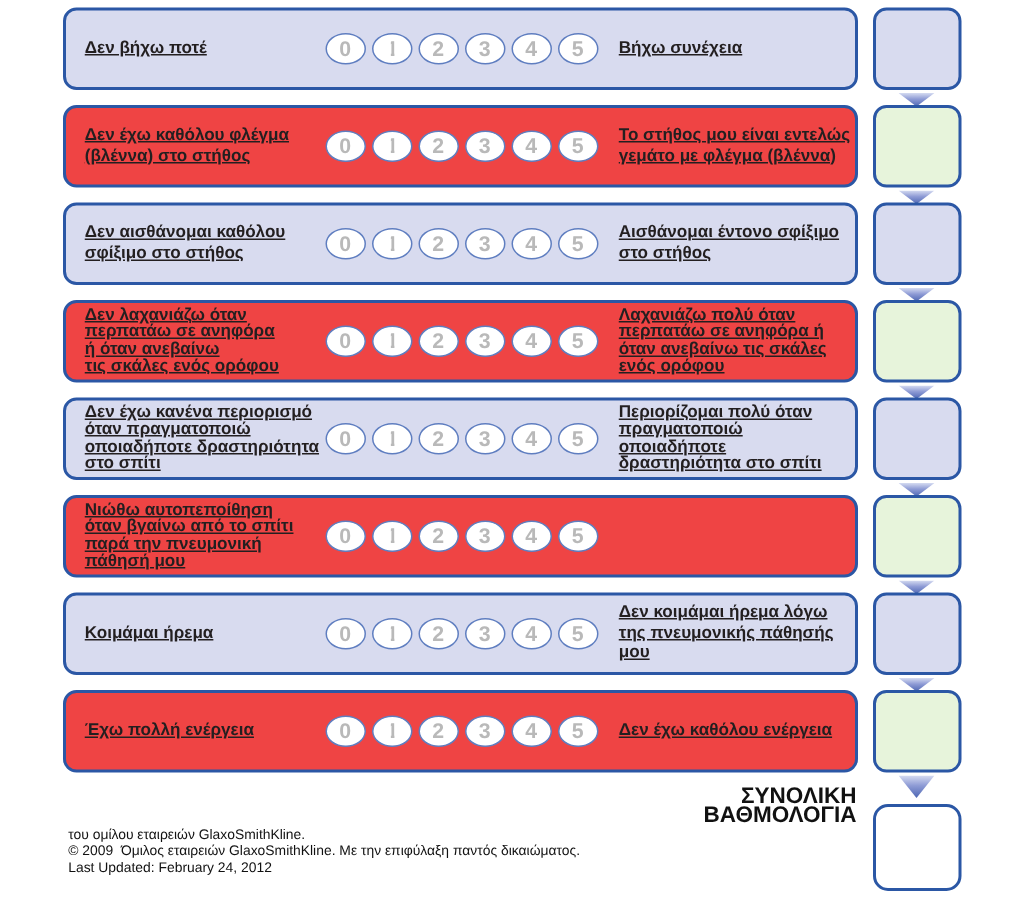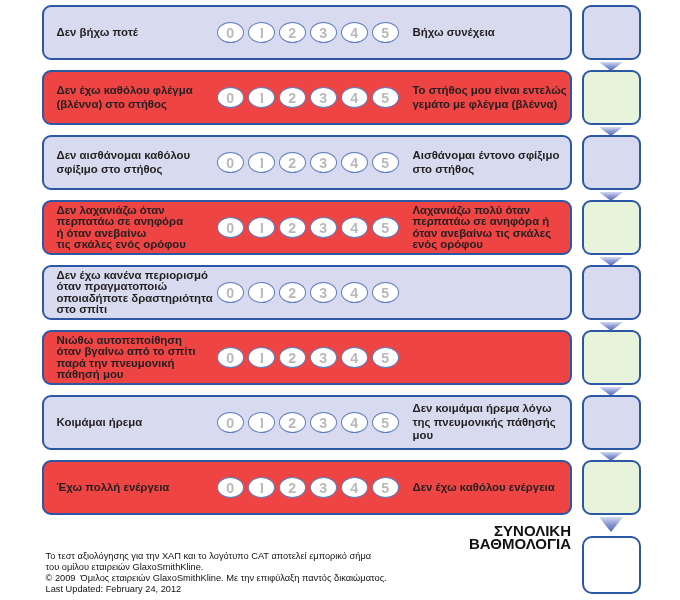--- a/index.html
+++ b/index.html
@@ -11,21 +11,21 @@
   #page{position:relative;width:680px;height:600px;overflow:hidden;background:#ffffff;}
 
   
   .qrow{position:absolute;left:42px;width:530px;height:55px;
         border:2px solid #2b57a5;border-radius:9px;box-sizing:border-box;}
   .qrow.blue{background:#d8dbef;}
   .qrow.green{background:#ef4444;}
 
   .qleft{position:absolute;left:12.5px;top:0;height:100%;display:flex;align-items:center;}
   .qright{position:absolute;left:368.5px;top:0;height:100%;display:flex;align-items:center;}
-  .qtext{font-weight:bold;font-size:11.4px;line-height:13.4px;color:#231f20;white-space:pre;}
+  .qtext{font-weight:bold;font-size:11.4px;line-height:13.4px;color:#231f20;white-space:pre;text-decoration:underline;}
   .qtext.l4{line-height:11.05px;}
 
   
   .scale{position:absolute;left:172.7px;top:0;height:100%;display:flex;align-items:center;gap:4px;}
   .circ{width:27px;height:21px;border:1px solid #5f7ec0;border-radius:50%;
         background:#ffffff;box-sizing:border-box;
         display:flex;align-items:center;justify-content:center;
         font-weight:bold;font-size:14.2px;color:#b9b9b9;line-height:1;padding-top:1px;}
   
   .circ.one > span{display:inline-block;clip-path:inset(0 34% 0 36%);margin-left:1px;}
@@ -204,20 +204,26 @@
     <div class="scale">
       <div class="circ">0</div>
       <div class="circ one">
           <span>1</span>
         </div>
       <div class="circ">2</div>
       <div class="circ">3</div>
       <div class="circ">4</div>
       <div class="circ">5</div>
     </div>
+    <div class="qright">
+        <div class="qtext l4">Περιορίζομαι πολύ όταν
+πραγματοποιώ
+οποιαδήποτε
+δραστηριότητα στο σπίτι</div>
+      </div>
   </div>
   <div class="sbox blue" style="top:265px"></div>
   <div class="arrow" style="top:321.5px;height:9px">
       <svg width="24" height="9" viewBox="0 0 24 9">
         <defs>
           <linearGradient id="ag4" gradientUnits="userSpaceOnUse" x1="0" y1="0" x2="0" y2="9">
             <stop offset="0" stop-color="#d5dbf1"></stop>
             <stop offset="0.45" stop-color="#8e9bd5"></stop>
             <stop offset="1" stop-color="#4d66b3"></stop>
           </linearGradient>
@@ -319,19 +325,18 @@
         </defs>
         <path d="M0 0 L24 0 L12 15 Z" fill="url(#ag7)"></path>
       </svg>
     </div>
 
   <div class="totalbox"></div>
   <div class="totallabel">ΣΥΝΟΛΙΚΗ
 ΒΑΘΜΟΛΟΓΙΑ</div>
 
   <div class="footer">
-    <div>Το τεστ αξιολόγησης για την ΧΑΠ και το λογότυπο CAT αποτελεί εμπορικό σήμα</div>
     <div>του ομίλου εταιρειών GlaxoSmithKline.</div>
     <div>© 2009  Όμιλος εταιρειών GlaxoSmithKline. Με την επιφύλαξη παντός δικαιώματος.</div>
     <div>Last Updated: February 24, 2012</div>
   </div>
 
 </div>
 
 </body></html>

